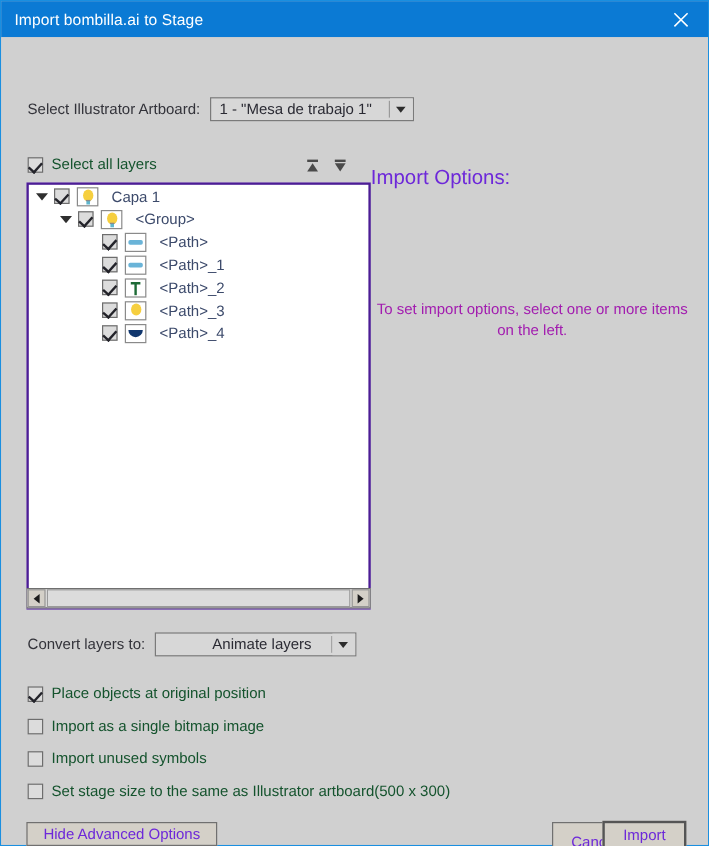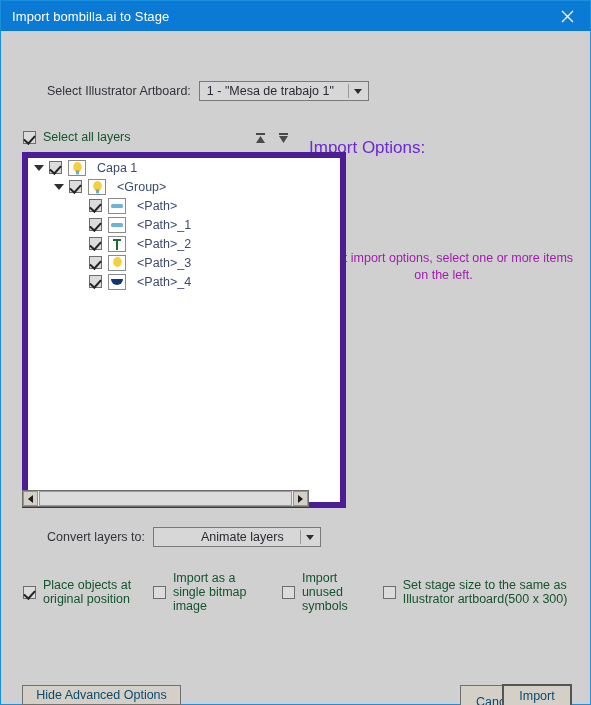--- a/index.html
+++ b/index.html
@@ -36,21 +36,21 @@
     cursor: pointer;
   }
   .close-btn svg { display:block; }
   
   .body { position: relative; flex: 1; background: #d0d0d0; }
 
   .row-artboard {
     position: absolute; left: 22px; top: 50px;
     display: flex; align-items: center;
   }
-  .lbl { color: #33333a; font-size: 12.5px; margin-left: 24px; }
+  .lbl { color: #33333a; font-size: 12.5px; }
   .combo {
     display: inline-flex; align-items: stretch;
     height: 20px; background: #d7d7d7;
     border: 1px solid #7a7a7a;
     margin-left: 8px;
   }
   .combo .val {
     display:flex; align-items:center;
     padding: 0 6px 0 7px; color:#2a2a33; font-size:12.5px;
     white-space: nowrap;
@@ -91,22 +91,22 @@
     color:#6d28d9; font-size:17px;
   }
   .importopts-hint {
     position:absolute; left:310px; top:219px; width:265px;
     text-align:center; color:#a21caf; font-size:12.5px; line-height:17px;
   }
 
   
   .treepanel {
     position:absolute; left:21px; top:121px;
-    width: 324px; height: 356px;
-    background:#ffffff; border:6px solid #4c1d95;
+    width: 287px; height: 356px;
+    background:#ffffff; border:2px solid #4c1d95;
     overflow:hidden;
   }
   .treerow {
     display:flex; align-items:center; height:19px;
     padding-left:6px;
   }
   .tri-right-d {
     width:0;height:0;border-left:5px solid transparent;
     border-right:5px solid transparent;border-top:6px solid #2f2f2f;
     margin-right:5px; flex:none; cursor:pointer;
@@ -124,25 +124,25 @@
     background:#ededed; border:1px solid #6f6f6f;
     display:flex; align-items:stretch;
   }
   .sbtn { width:15px; background:#d4d0c8; border:1px solid #949494;
           display:flex;align-items:center;justify-content:center; flex:none; cursor:pointer;}
   .tri-left{width:0;height:0;border-top:4px solid transparent;border-bottom:4px solid transparent;border-right:5px solid #1c1c1c;}
   .tri-right{width:0;height:0;border-top:4px solid transparent;border-bottom:4px solid transparent;border-left:5px solid #1c1c1c;}
   .sthumb { flex:1; background:#dcdcdc; border:1px solid #9a9a9a; margin:0 1px; cursor:pointer;}
 
   .row-convert { position:absolute; left:22px; top:496px; display:flex; align-items:center;}
-  .optlist { position:absolute; left:22px; top:540px; display:flex; flex-direction:row; gap:13px;}
+  .optlist { position:absolute; left:22px; top:540px; display:flex; flex-direction:column; gap:13px;}
 
   .btn {
     background:#d4d0c8; border:1px solid #707070;
-    color:#0c4a6e; font-size:12.5px; font-family:"Liberation Sans", sans-serif;
+    color:#6d28d9; font-size:12.5px; font-family:"Liberation Sans", sans-serif;
     display:flex; align-items:center; justify-content:center;
     cursor:pointer;
   }
   .btn.default { border:2px solid #555; }
   .btn-hide { position:absolute; left:21px; top:654px; width:159px; height:20px; }
   .btn-cancel { position:absolute; left:412px; top:654px; width:71px; height:34px;margin-left:47px; }
   .btn-import { position:absolute; left:501px; top:653px; width:70px; height:23px; }
 </style>
 </head>
 <body>

